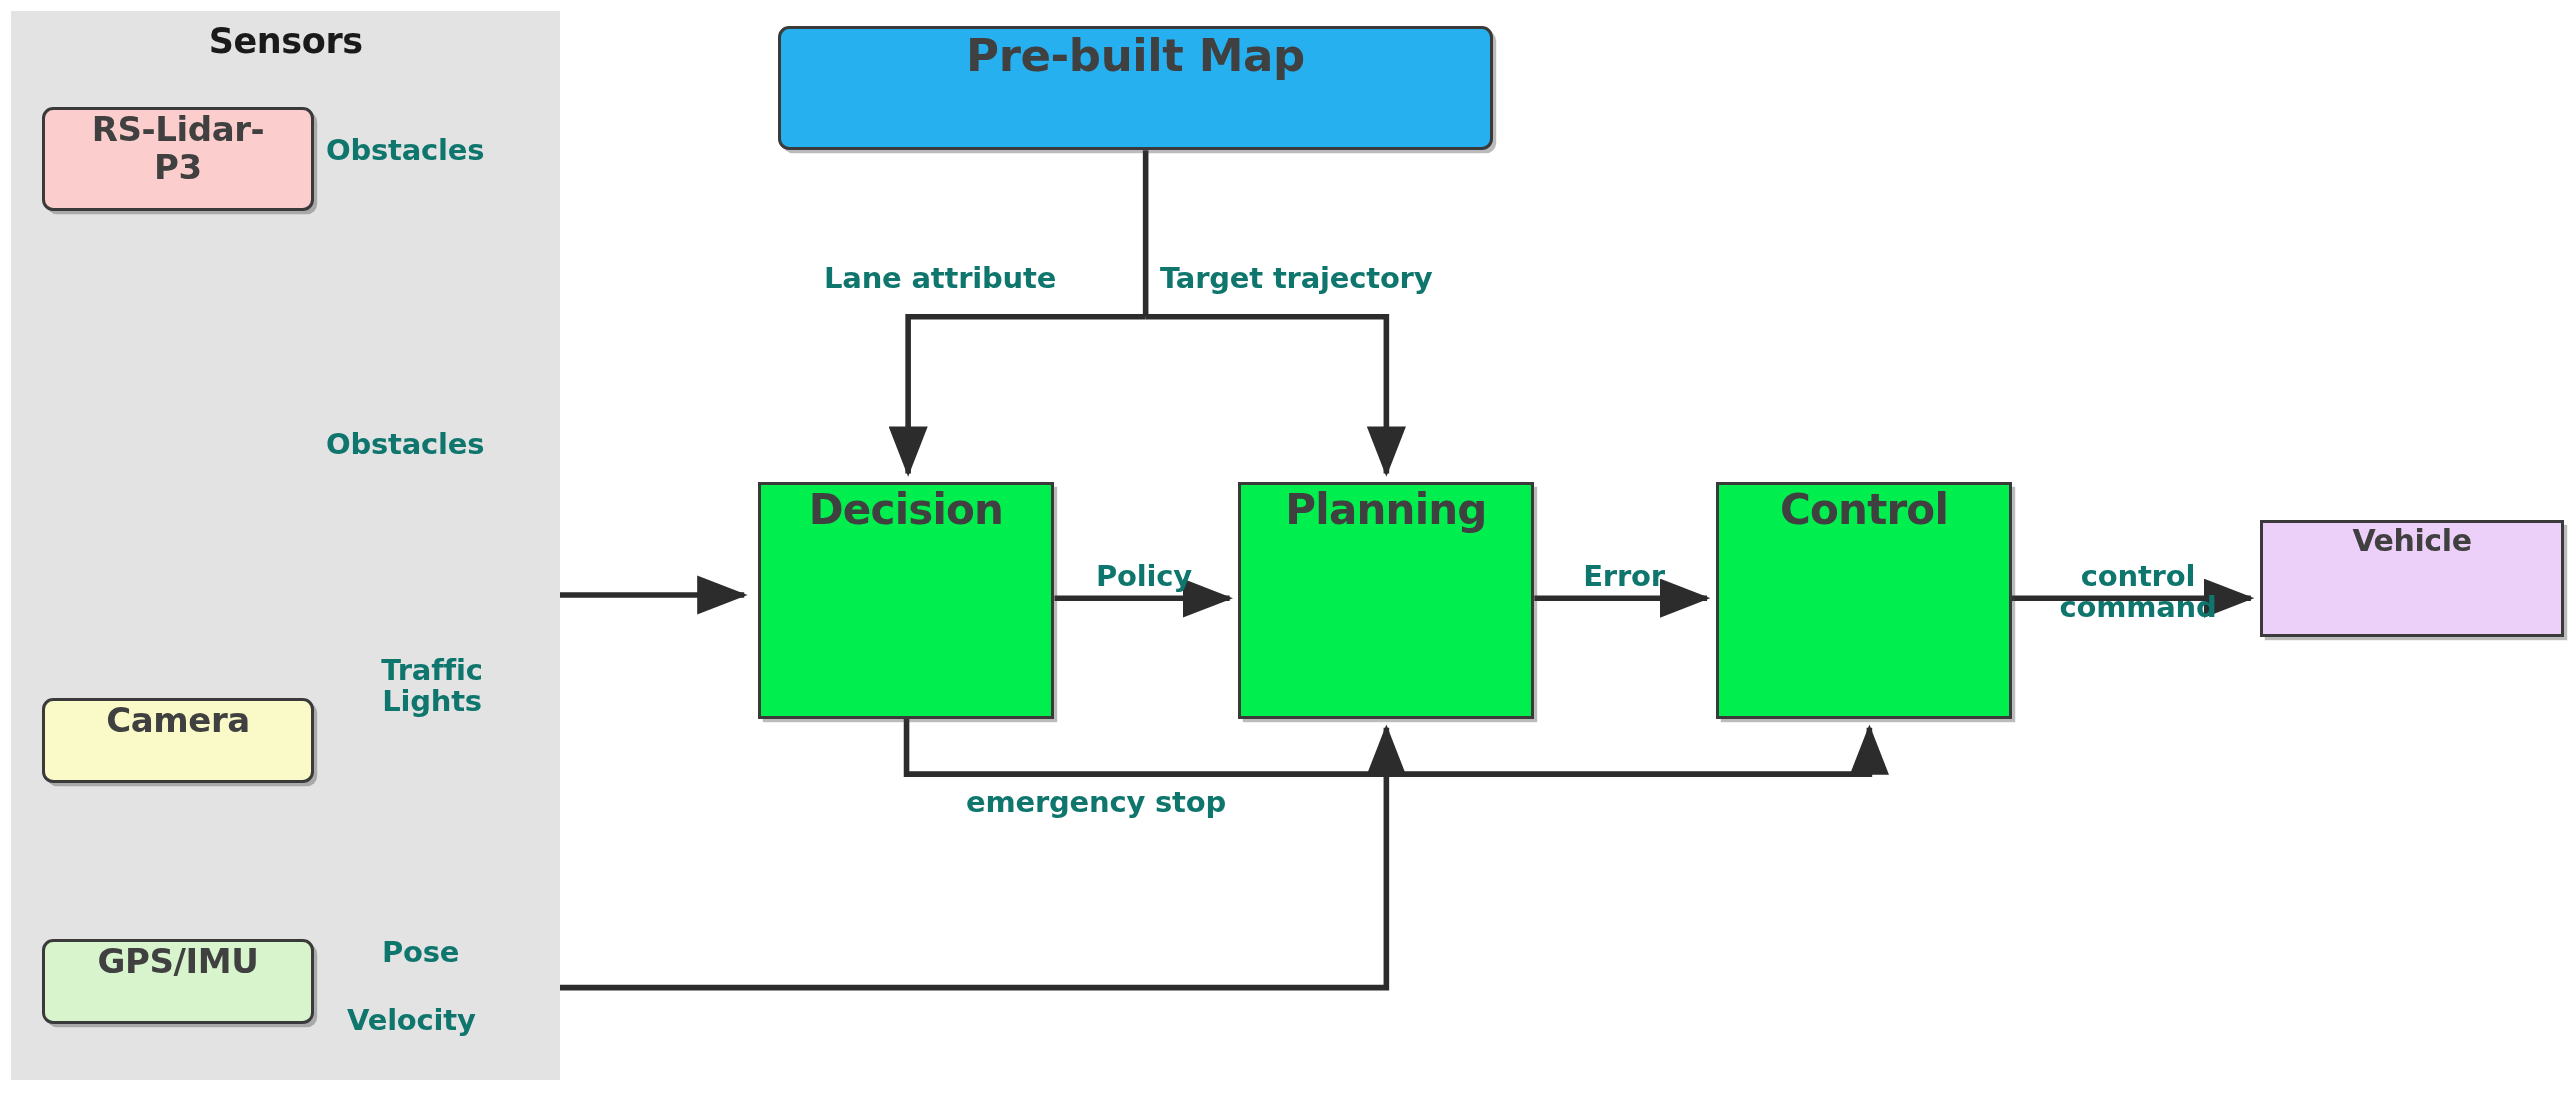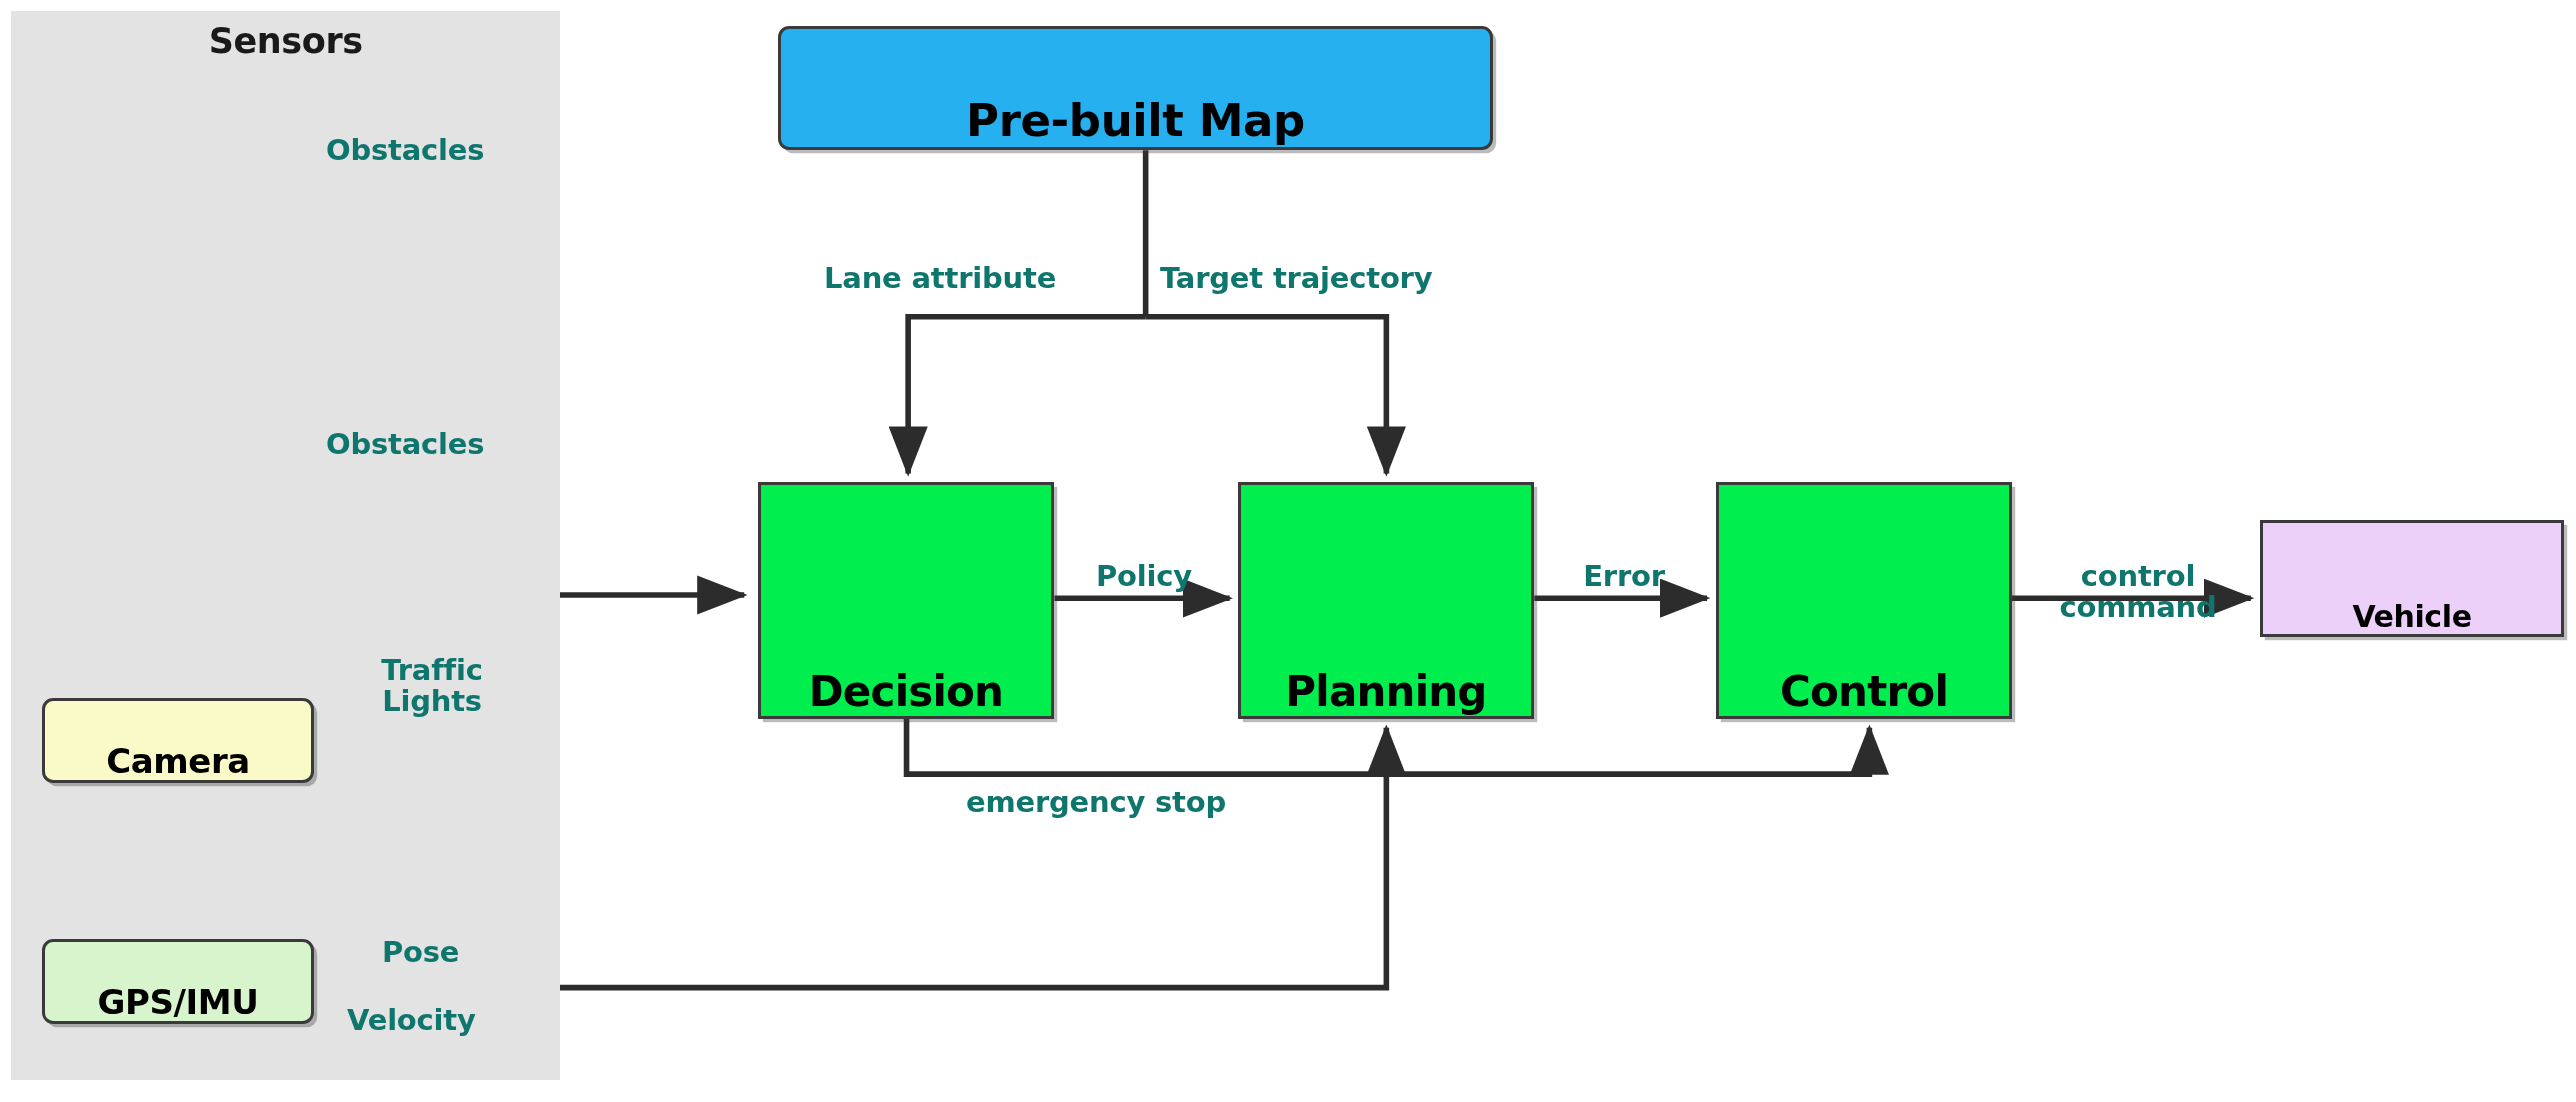--- a/index.html
+++ b/index.html
@@ -46,24 +46,24 @@
     font-weight: bold;
     color: #1a1a1a;
     letter-spacing: -0.4px;
   }
 
   
   .node {
     position: absolute;
     box-sizing: border-box;
     display: flex;
-    align-items: flex-end;
+    align-items: flex-start;
     justify-content: center;
     text-align: center;
-    color: #000000;
+    color: #404040;
     border: 3.2px solid #3a3a3a;
     box-shadow: 4px 4px 0 -0.8px rgba(60,60,60,0.35);
   }
   .node-round {
     border-radius: 11.2px;
   }
   .sensor-node {
     font-size: 34px;
     font-weight: bold;
     line-height: 1.12;
@@ -137,20 +137,24 @@
 
       <path d="M 2515 748 L 2814 748" marker-end="url(#arrowhead)"></path>
 
       <path d="M 1133 898 L 1133 968 L 2337 968 L 2337 910" marker-end="url(#arrowhead)"></path>
     </g>
   </svg>
 
   <div class="sensor-panel"></div>
   <div class="sensor-panel-title">Sensors</div>
 
+  <div class="node node-round sensor-node" style="left:42px; top:107px; width:272px; height:104px; background:#fbcdcd;">
+    <span style="white-space:pre-line;">RS-Lidar-
+P3</span>
+  </div>
 
 
   <div class="node node-round sensor-node" style="left:42px; top:698px; width:272px; height:85px; background:#fafac8;">
     <span>Camera</span>
   </div>
 
   <div class="node node-round sensor-node" style="left:42px; top:939px; width:272px; height:85px; background:#d7f4cc;">
     <span>GPS/IMU</span>
   </div>
 

